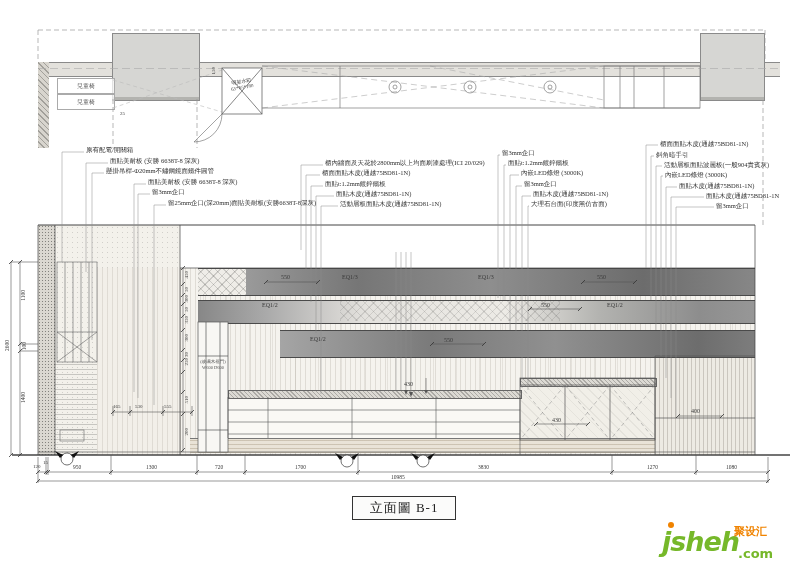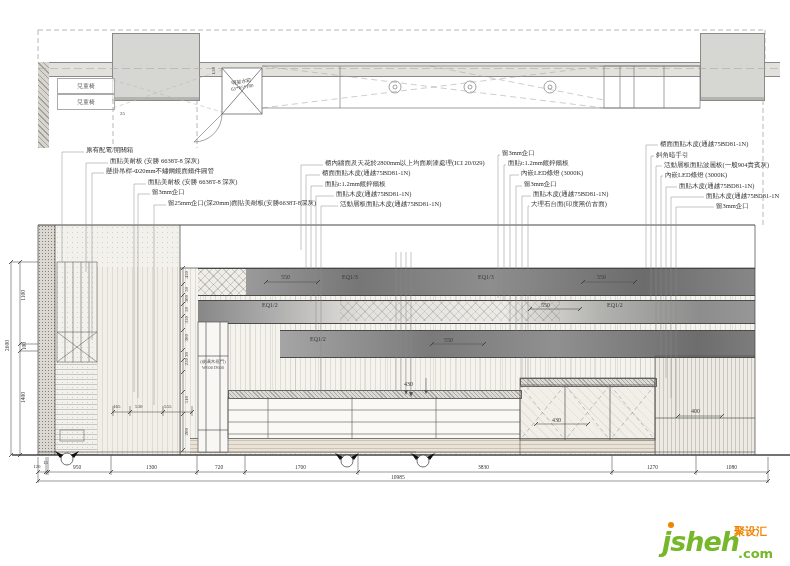--- a/index.html
+++ b/index.html
@@ -289,20 +289,23 @@
   <span class="lbl s5" style="left:43px;top:460px;">15</span>
   <span class="lbl s55" style="left:73px;top:464px;">950</span>
   <span class="lbl s55" style="left:146px;top:464px;">1300</span>
   <span class="lbl s55" style="left:215px;top:464px;">720</span>
   <span class="lbl s55" style="left:295px;top:464px;">1700</span>
   <span class="lbl s55" style="left:478px;top:464px;">3830</span>
   <span class="lbl s55" style="left:647px;top:464px;">1270</span>
   <span class="lbl s55" style="left:726px;top:464px;">1080</span>
   <span class="lbl s55" style="left:391px;top:474px;">10985</span>
 
+  <div class="abs titlebox">
+    <span>立面圖 B-1</span>
+  </div>
 
   <div class="abs logo">
     <span class="logo-main">jsheh</span>
     <span class="logo-dot"></span>
     <span class="logo-cn">聚设汇</span>
     <span class="logo-com">.com</span>
   </div>
 
 </div>
 

